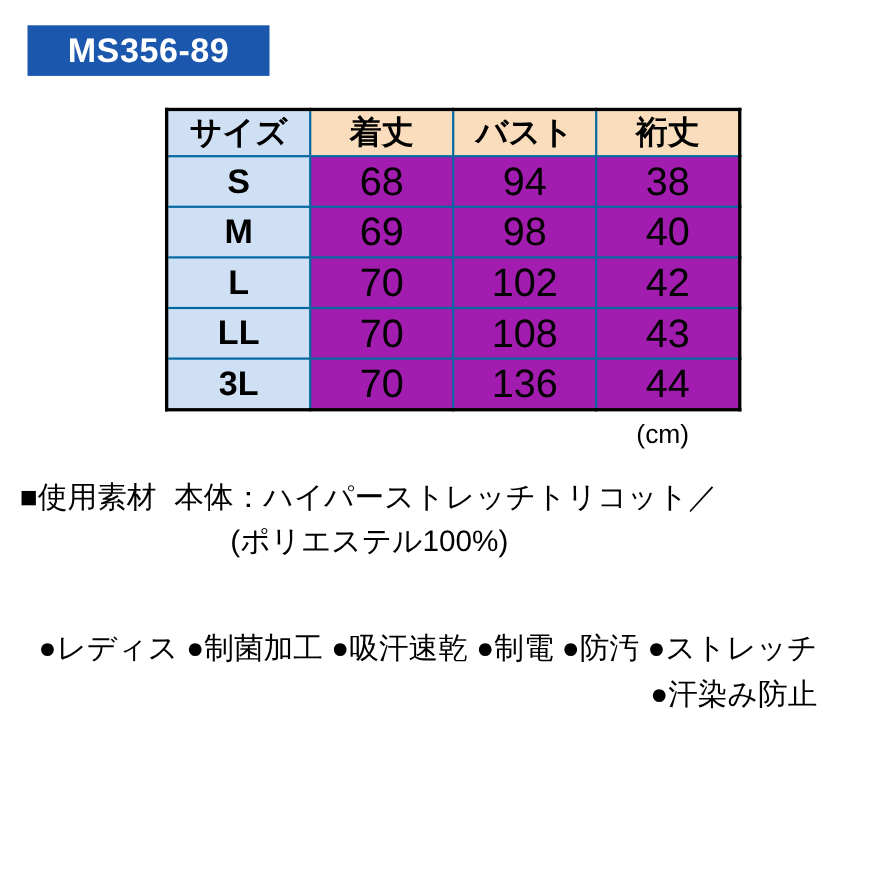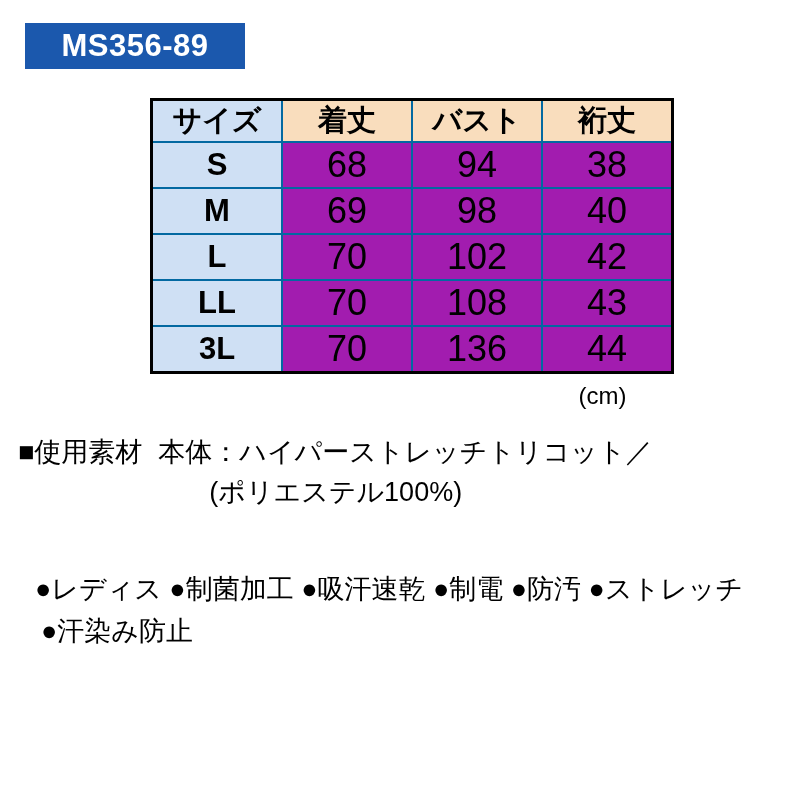--- a/index.html
+++ b/index.html
@@ -119,20 +119,21 @@
     position: absolute;
     left: 15px;
     top: 568px;
     font-size: 27px;
     line-height: 42px;
     white-space: nowrap;
     margin-left: 20px;
   }
   .features .feat-line-2 {
     padding-left: 6px;
+    text-align: right;
   }
 </style>
 </head>
 <body>
 
 <div class="canvas">
 
   <div class="header">
     <div class="badge">MS356-89</div>
   </div>

